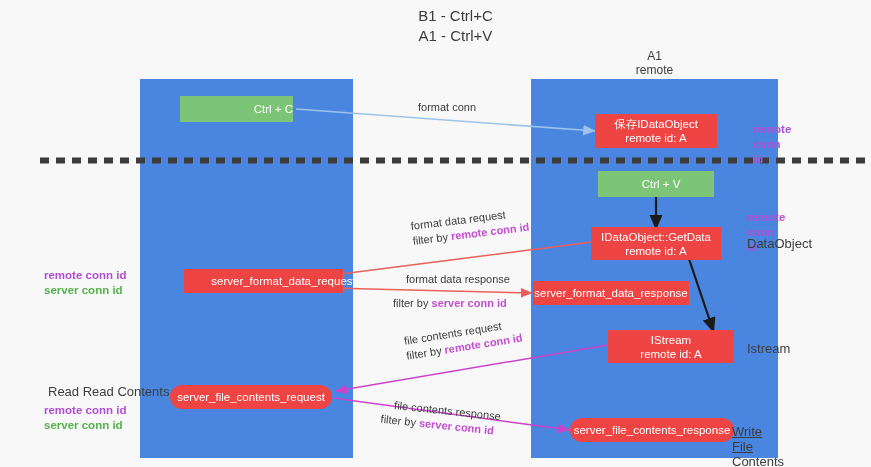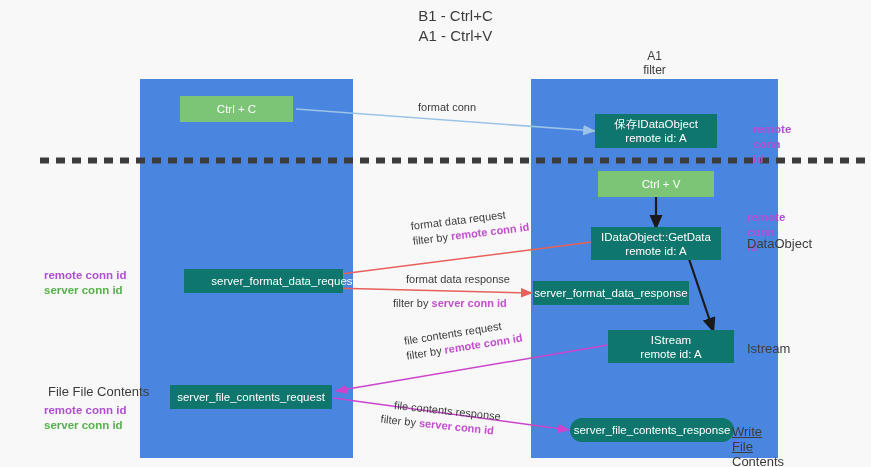--- a/index.html
+++ b/index.html
@@ -29,21 +29,21 @@
   #lane-b1{left:120px;top:79px;width:213px;height:379px;}
   #lane-a1{left:511px;top:79px;width:247px;height:379px;}
 
   
   .box{
     box-sizing:border-box;
     display:flex;align-items:center;justify-content:center;
     text-align:center;color:#ffffff;font-size:11.5px;line-height:14px;
   }
   .green{background:#7cc576;}
-  .orange{background:#0f766e;}
+  .orange{background:#ef4444;}
   .box .sub{display:block;}
 
   
   .lbl{font-size:13px;color:#3c3c3c;line-height:15px;}
   .lbl-purple{font-size:11.5px;color:#b04fd4;font-weight:bold;line-height:15px;}
   .lbl-green{font-size:11.5px;color:#55b24a;font-weight:bold;line-height:15px;}
 
   
   .edgelbl{font-size:11px;color:#3c3c3c;line-height:15px;white-space:nowrap;}
   .edgelbl .pink{color:#c44fd0;font-weight:bold;}
@@ -56,21 +56,21 @@
 
 <div id="stage">
 
   <div class="abs title">
     <div>B1 - Ctrl+C</div>
     <div>A1 - Ctrl+V</div>
   </div>
 
   <div class="abs colhead" style="left:511px;top:49px;width:247px;">
     <div>A1</div>
-    <div>filter</div>
+    <div>remote</div>
   </div>
 
   <div class="abs lane" id="lane-b1"></div>
   <div class="abs lane" id="lane-a1"></div>
 
   <svg class="ov">
     <defs>
       <marker id="ah-blue" markerWidth="9" markerHeight="9" refX="7.4" refY="3.2" orient="auto">
         <path d="M0,0 L8,3.2 L0,6.4 z" fill="#9cc3e8"></path>
       </marker>
@@ -95,21 +95,21 @@
 
     <line x1="310" y1="288" x2="512" y2="293" stroke="#e8605a" stroke-width="1.5" marker-end="url(#ah-red)"></line>
 
     <line x1="668" y1="256" x2="693" y2="330" stroke="#1a1a1a" stroke-width="2.2" marker-end="url(#ah-blk)"></line>
 
     <line x1="588" y1="345" x2="316" y2="391" stroke="#cc44cc" stroke-width="1.5" marker-end="url(#ah-mag)"></line>
 
     <line x1="313" y1="398" x2="549" y2="430" stroke="#cc44cc" stroke-width="1.5" marker-end="url(#ah-mag)"></line>
   </svg>
 
-  <div class="abs box green" style="left:160px;top:96px;width:113px;height:26px;">
+  <div class="abs box green" style="left:160px;top:96px;width:113px;height:26px;justify-content:flex-end;">
     <span>Ctrl + C</span>
   </div>
 
   <div class="abs box orange" style="left:575px;top:114px;width:122px;height:34px;flex-direction:column;">
     <span>保存IDataObject</span>
     <span class="sub">remote id: A</span>
   </div>
 
   <div class="abs box green" style="left:578px;top:171px;width:116px;height:26px;padding-left:10px;">
     <span>Ctrl + V</span>
@@ -126,21 +126,21 @@
 
   <div class="abs box orange" style="left:513px;top:281px;width:156px;height:24px;">
     <span>server_format_data_response</span>
   </div>
 
   <div class="abs box orange" style="left:588px;top:330px;width:126px;height:33px;flex-direction:column;">
     <span>IStream</span>
     <span class="sub">remote id: A</span>
   </div>
 
-  <div class="abs box orange" style="left:150px;top:385px;width:162px;height:24px;">
+  <div class="abs box orange" style="left:150px;top:385px;width:162px;height:24px;border-radius:12px;">
     <span>server_file_contents_request</span>
   </div>
 
   <div class="abs box orange" style="left:550px;top:418px;width:164px;height:24px;border-radius:12px;">
     <span>server_file_contents_response</span>
   </div>
 
   <div class="abs edgelbl" style="left:398px;top:100px;">format conn</div>
 
   <div class="abs" style="left:390px;top:219px;transform:rotate(-7deg);transform-origin:left top;">
@@ -174,17 +174,17 @@
   <div class="abs lbl-purple" style="left:727px;top:210px;">remote conn id</div>
   <div class="abs lbl" style="left:727px;top:236px;">DataObject</div>
 
   <div class="abs lbl" style="left:727px;top:341px;">Istream</div>
 
   <div class="abs lbl" style="left:712px;top:424px;text-decoration:underline;">Write File Contents</div>
 
   <div class="abs lbl-purple" style="left:24px;top:268px;">remote conn id</div>
   <div class="abs lbl-green" style="left:24px;top:283px;">server conn id</div>
 
-  <div class="abs lbl" style="left:28px;top:384px;">File File Contents</div>
+  <div class="abs lbl" style="left:28px;top:384px;">Read Read Contents</div>
   <div class="abs lbl-purple" style="left:24px;top:403px;">remote conn id</div>
   <div class="abs lbl-green" style="left:24px;top:418px;">server conn id</div>
 
 </div>
 
 </body></html>

